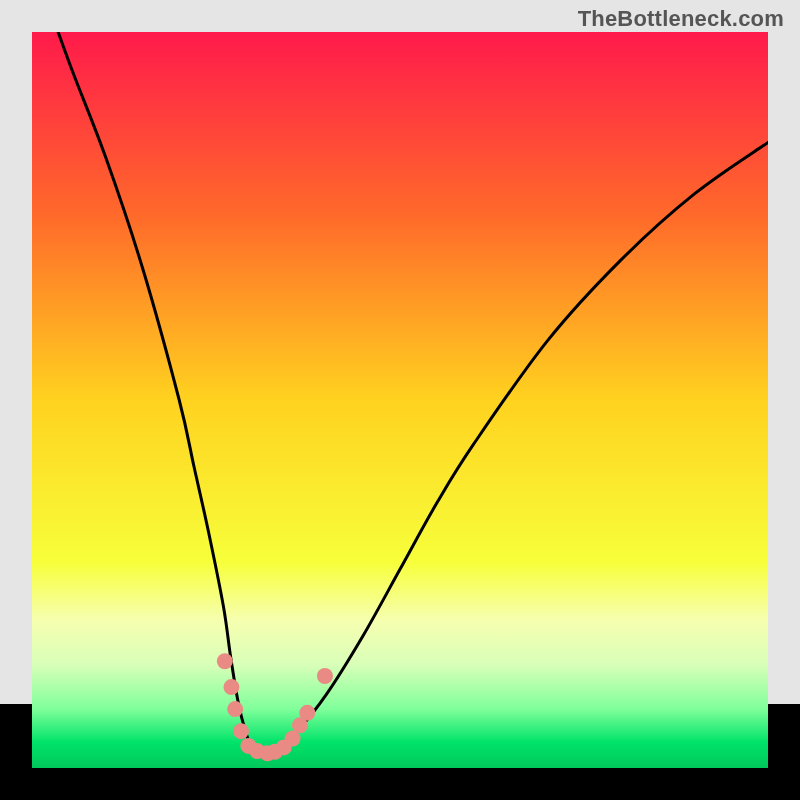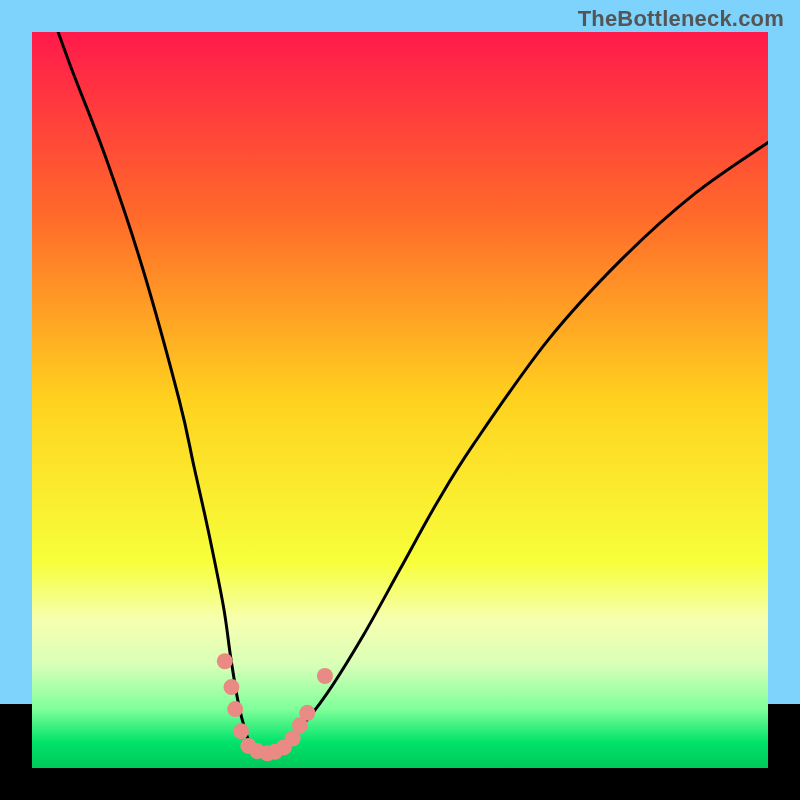--- a/index.html
+++ b/index.html
@@ -9,21 +9,21 @@
     height: 800px;
     overflow: hidden;
     background: #000;
   }
   .frame {
     position: absolute;
     left: 0;
     top: 0;
     width: 800px;
     height: 704px;
-    background: #7dd3fc;
+    background: #e5e5e5;
   }
   .plot {
     position: absolute;
     left: 32px;
     top: 32px;
     width: 736px;
     height: 736px;
     overflow: hidden;
   }
   .watermark {

